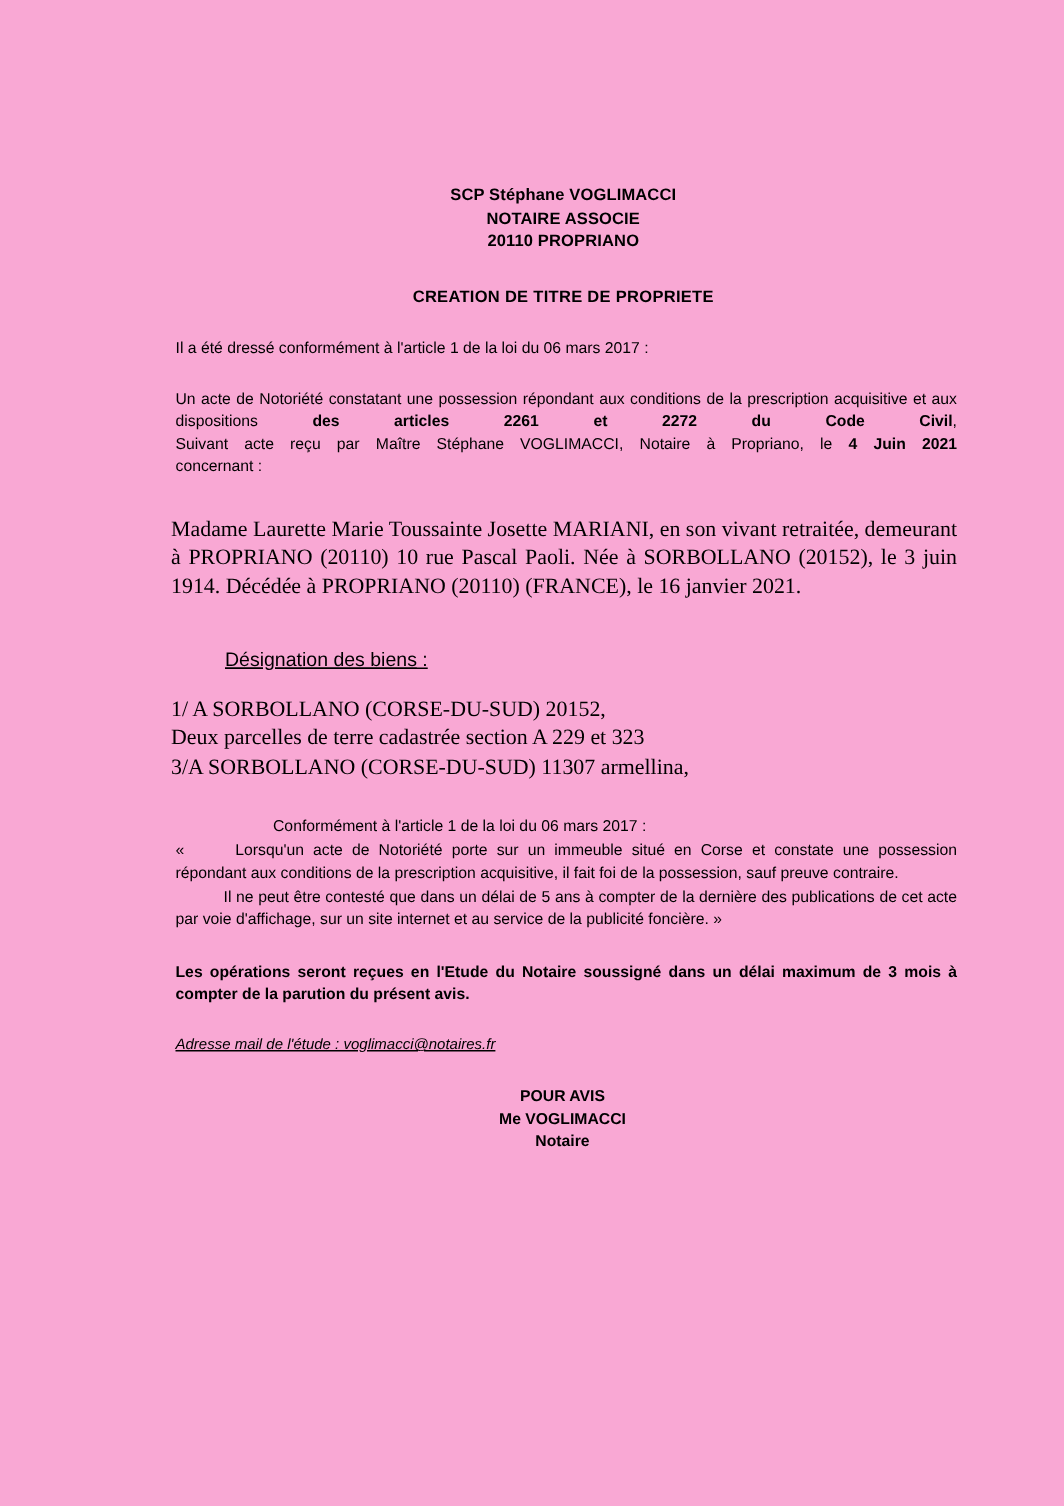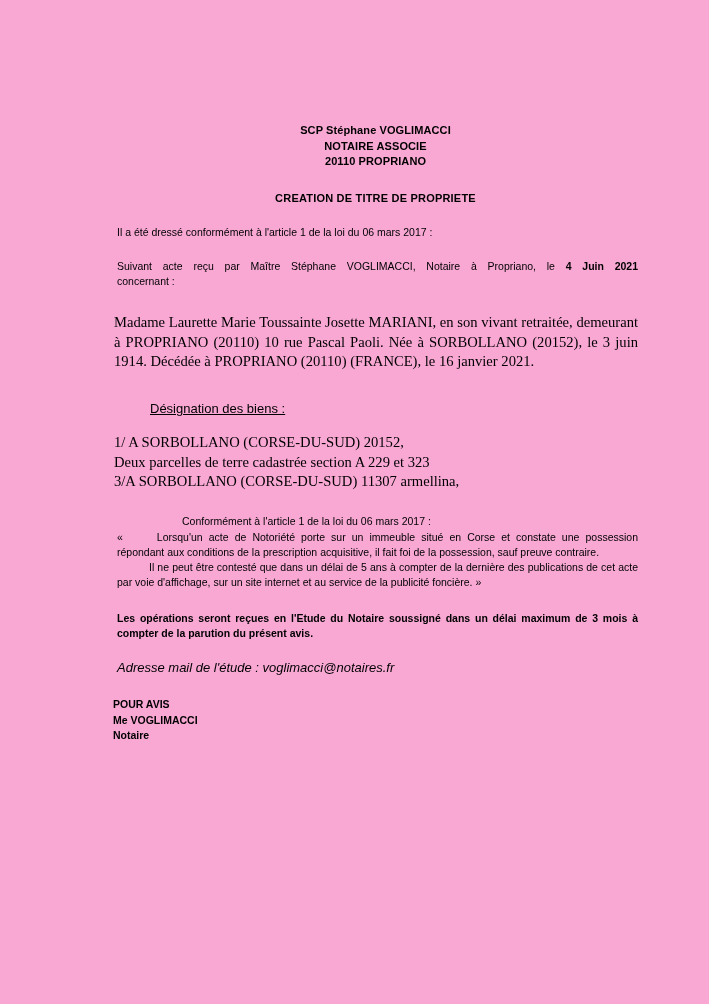--- a/index.html
+++ b/index.html
@@ -132,27 +132,28 @@
     font-size: 10.5px;
     line-height: 15.4px;
     text-align: justify;
     padding-left: 4px;
   }
 
   .mail {
     margin-top: 19px;
     font-family: "Liberation Sans", sans-serif;
     font-style: italic;
-    font-size: 13px;
-    padding-left: 4px;
+    font-size: 10px;
+    padding-left: 4px;
+    text-decoration: underline;
   }
 
   .signature {
     margin-top: 22px;
-    text-align: left;
+    text-align: center;
     font-family: "Liberation Sans", sans-serif;
     font-weight: bold;
     font-size: 10.5px;
     line-height: 15.2px;
     padding-right: 1px;
   }
   .signature span { display: block; }
 </style>
 </head>
 <body>
@@ -166,20 +167,23 @@
       <div>20110 PROPRIANO</div>
     </div>
 
     <div class="heading-1">CREATION DE TITRE DE PROPRIETE</div>
 
 
     <div class="intro-line">Il a été dressé conformément à l'article 1 de la loi du 06 mars 2017 :</div>
 
     <div class="acte-block">
       <span class="just" style="display:block;">
+        <span>Un acte de Notoriété constatant une possession répondant aux conditions de la prescription acquisitive et aux dispositions </span><span class="sans-bold">des articles 2261 et 2272 du Code Civil</span><span>,</span>
+      </span>
+      <span class="just" style="display:block;">
         <span> Suivant acte reçu par Maître Stéphane VOGLIMACCI, Notaire à Propriano, le </span><span class="sans-bold">4 Juin 2021</span>
       </span>
       <span class="ln">concernant :</span>
     </div>
 
     <div class="person-block">
       <span>Madame Laurette Marie Toussainte Josette </span><b>MARIANI</b><span>, en son vivant retraitée, demeurant à PROPRIANO (20110) 10 rue Pascal Paoli. Née à SORBOLLANO (20152), le 3 juin 1914. Décédée à PROPRIANO (20110) (FRANCE), le 16 janvier 2021.</span>
     </div>
 
     <div class="designation">

